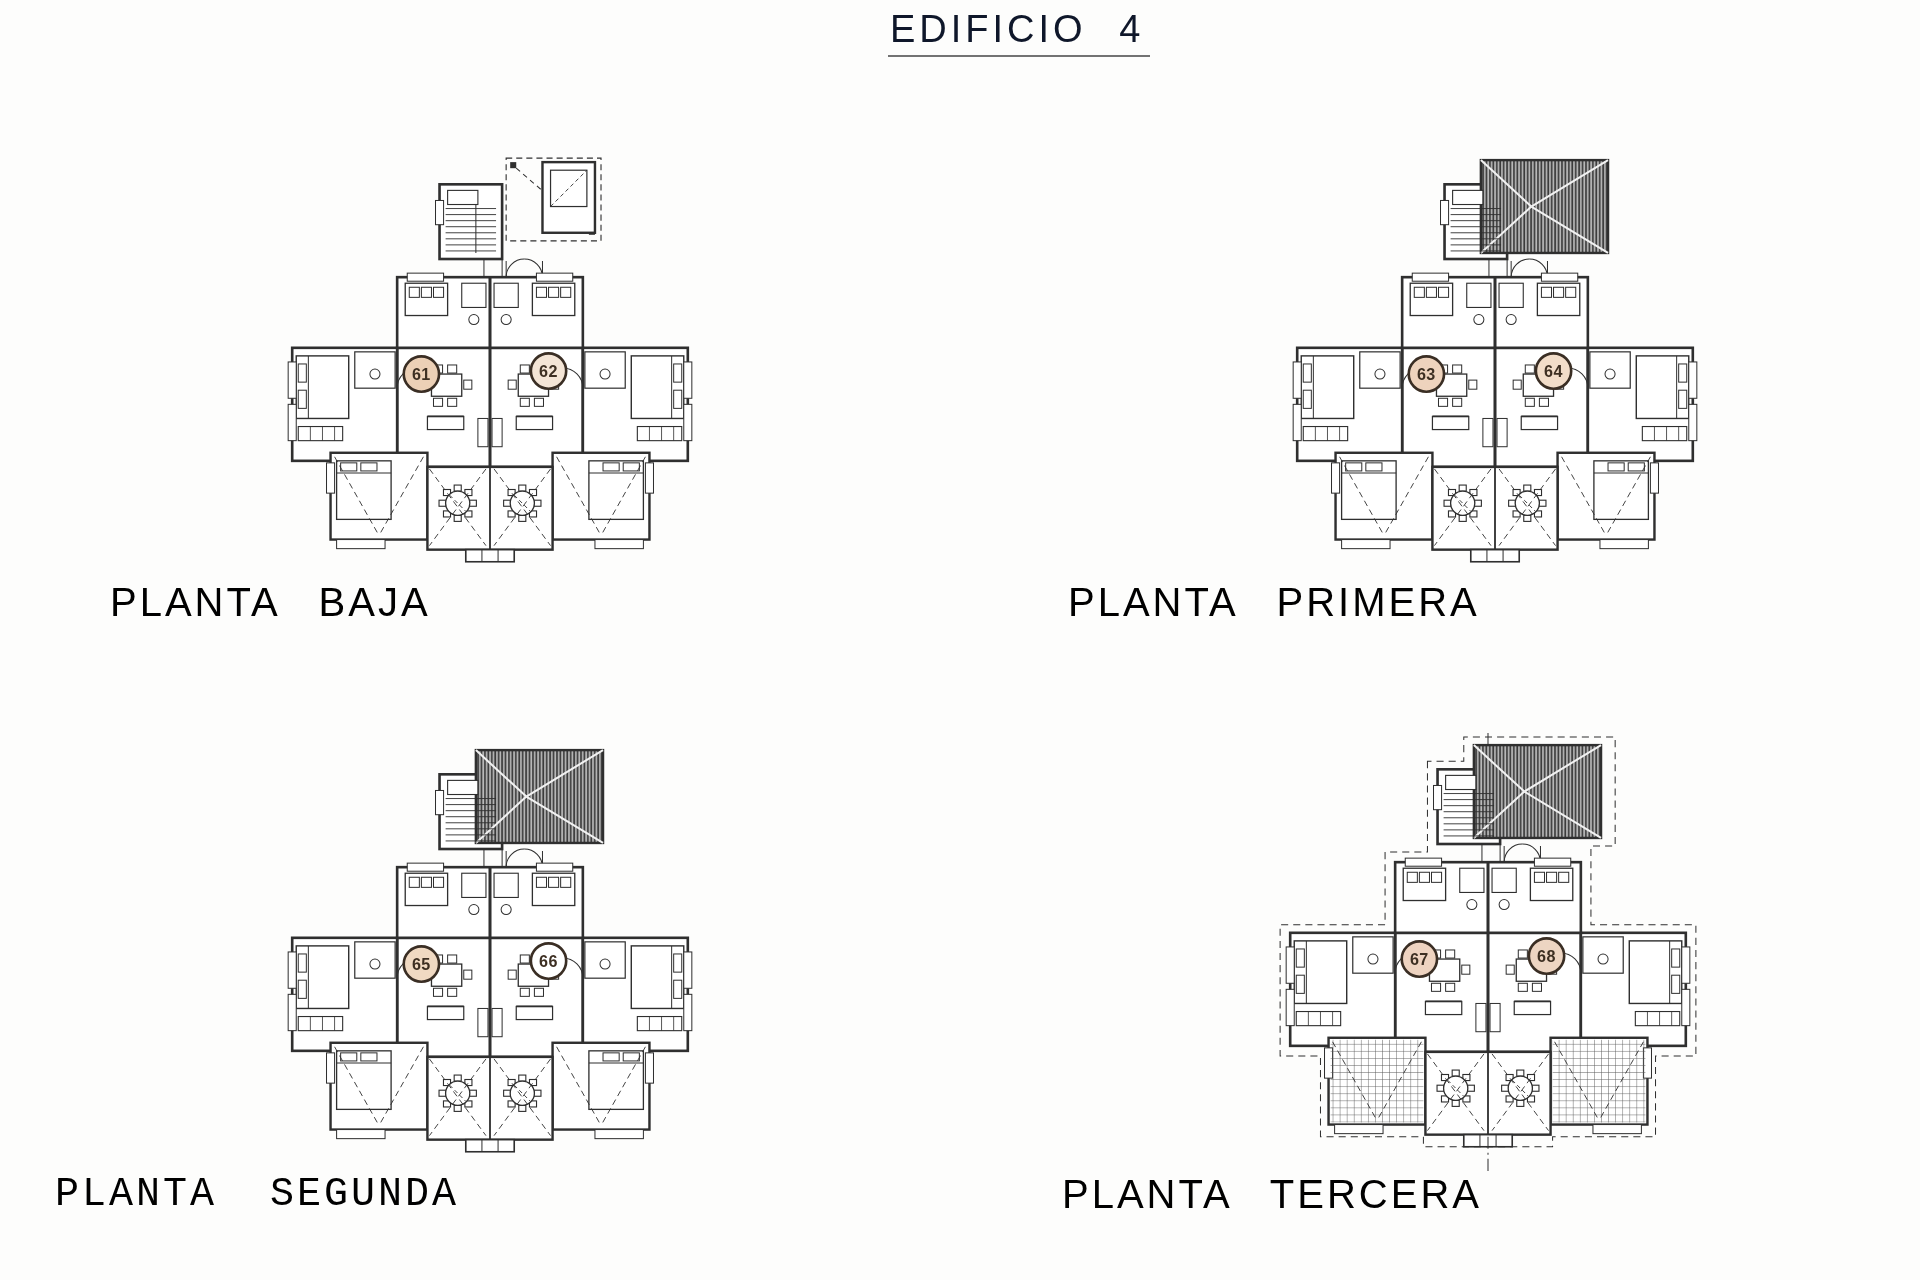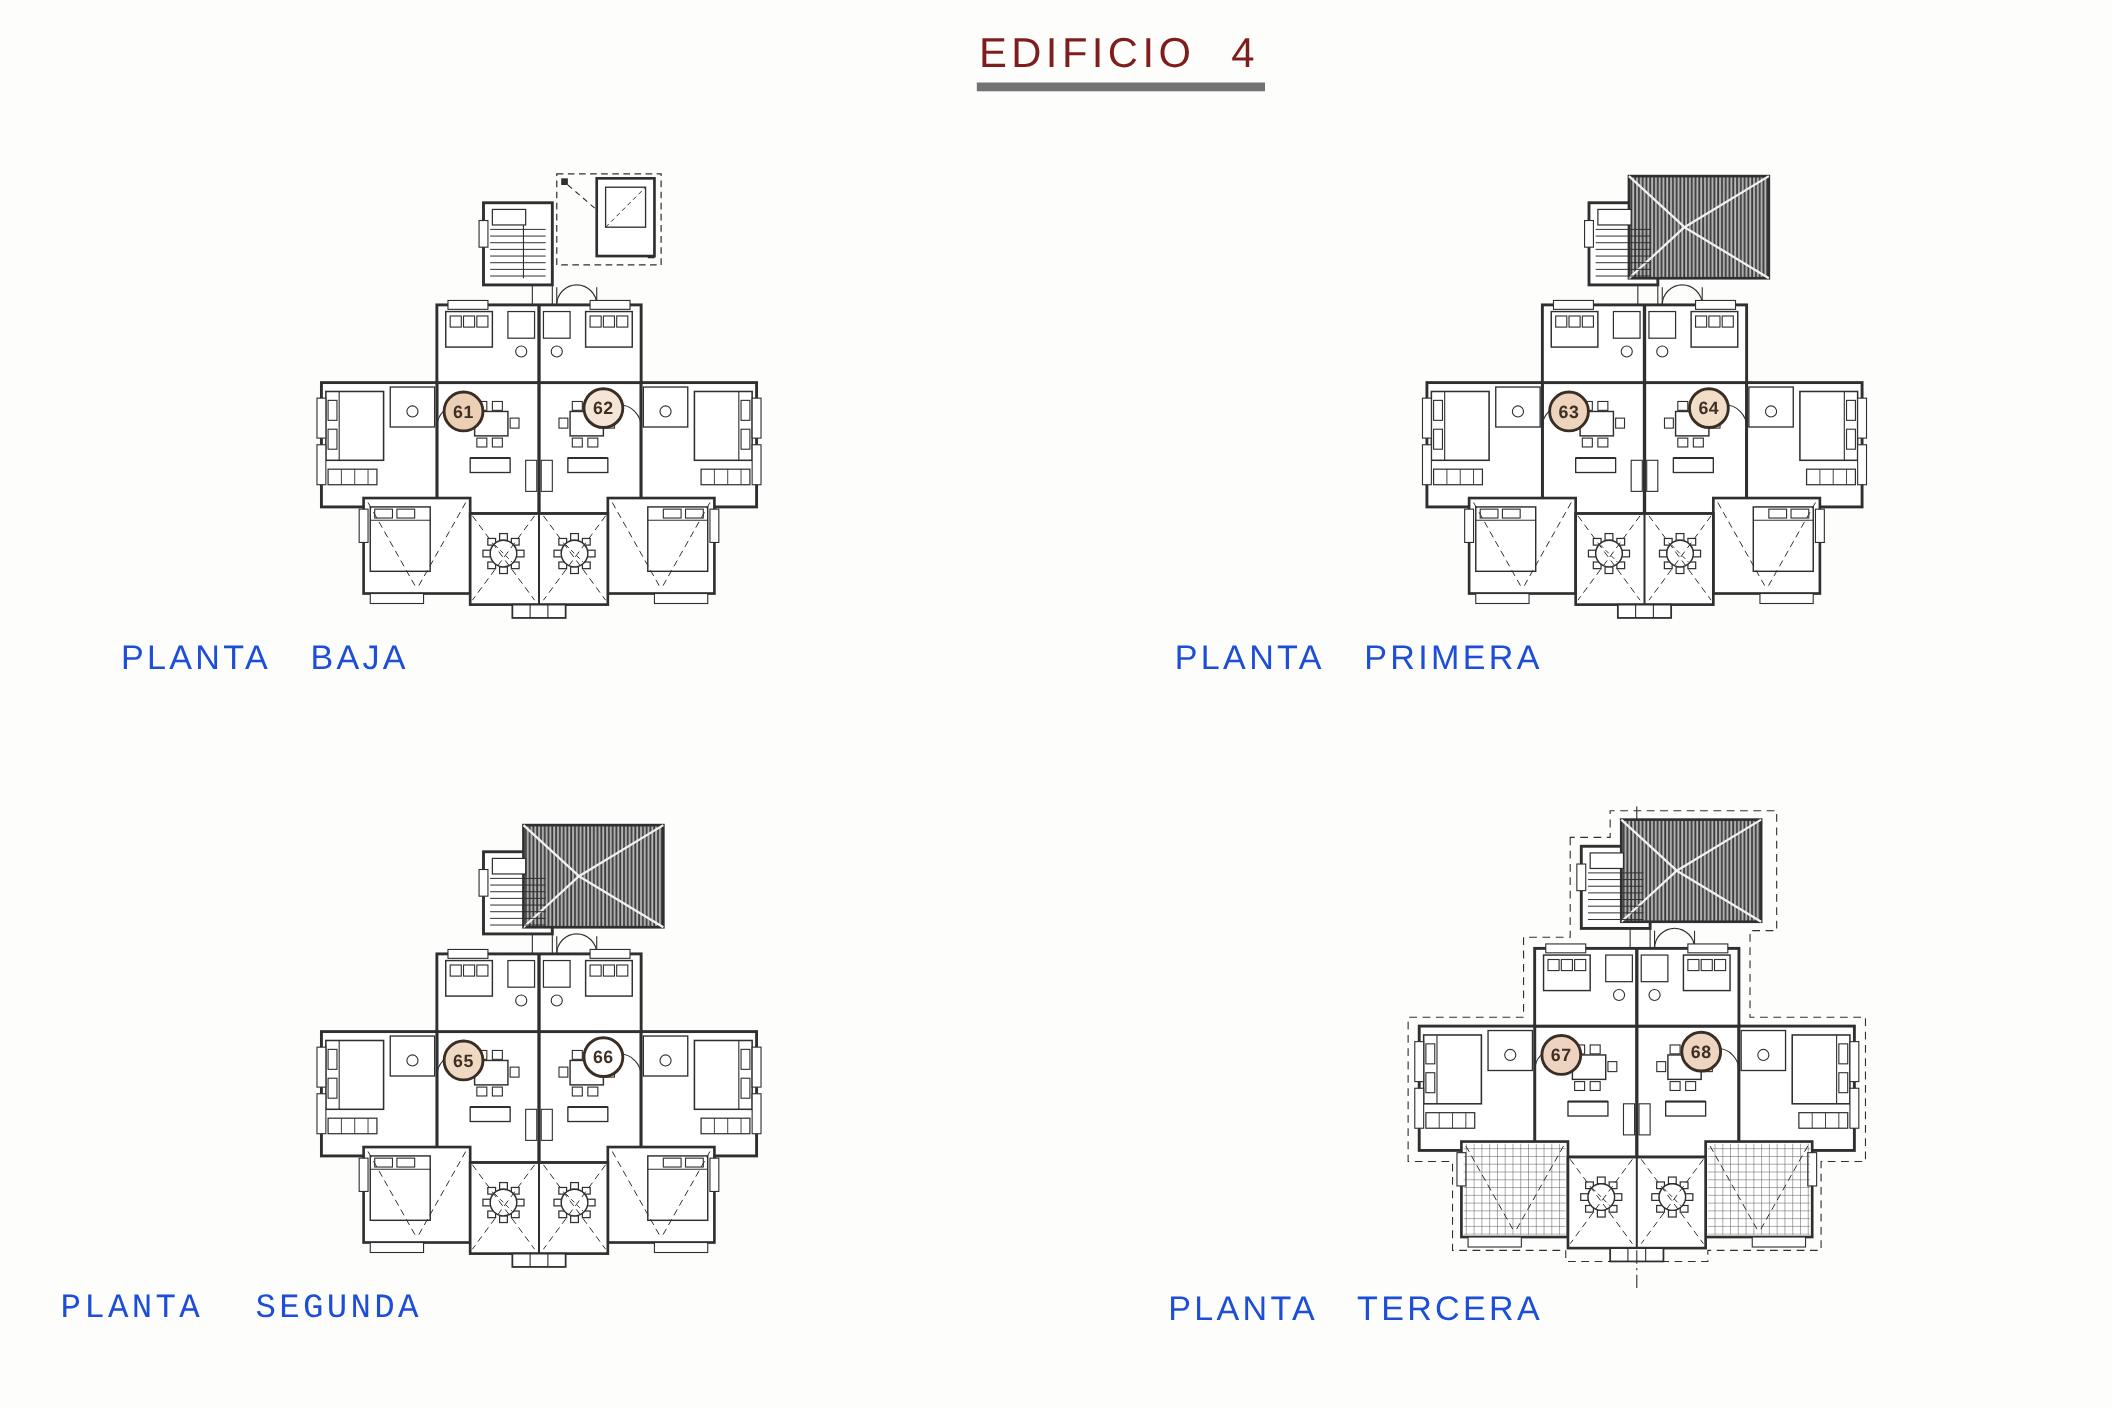--- a/index.html
+++ b/index.html
@@ -6,42 +6,42 @@
   .page{
     position:relative;
     width:1920px;height:1280px;
     background:#fdfdfc;
     overflow:hidden;
     font-family:"Liberation Sans", sans-serif;
     color:#2b2b2b;
   }
   .sheet-title{
     position:absolute;
-    left:888px;top:28px;
+    left:888px;top:8px;
     font-size:38px;
     font-weight:400;
     letter-spacing:4px;
     word-spacing:18px;
-    color:#7f1d1d;
-    border-bottom:8px solid #737373;
+    color:#0f172a;
+    border-bottom:2px solid #737373;
     padding:0 6px 4px 2px;
     white-space:nowrap;
   }
   .floor-plan{position:absolute;}
   #plan-baja   {left:278px; top:148px;}
   #plan-primera{left:1283px;top:148px;}
   #plan-segunda{left:278px; top:738px;}
   #plan-tercera{left:1276px;top:733px;}
   .floor-label{
     position:absolute;
-    font-size:31px;
+    font-size:40px;
     font-weight:400;
     letter-spacing:3px;
     word-spacing:26px;
-    color:#1d4ed8;
+    color:#000000;
     white-space:nowrap;
   }
   #label-baja   {left:110px; top:580px;}
   #label-primera{left:1068px;top:580px;}
   #label-segunda{left:55px;  top:1172px;font-family:Liberation Mono, monospace;}
   #label-tercera{left:1062px;top:1172px;}
 </style>
 </head>
 <body>
 

